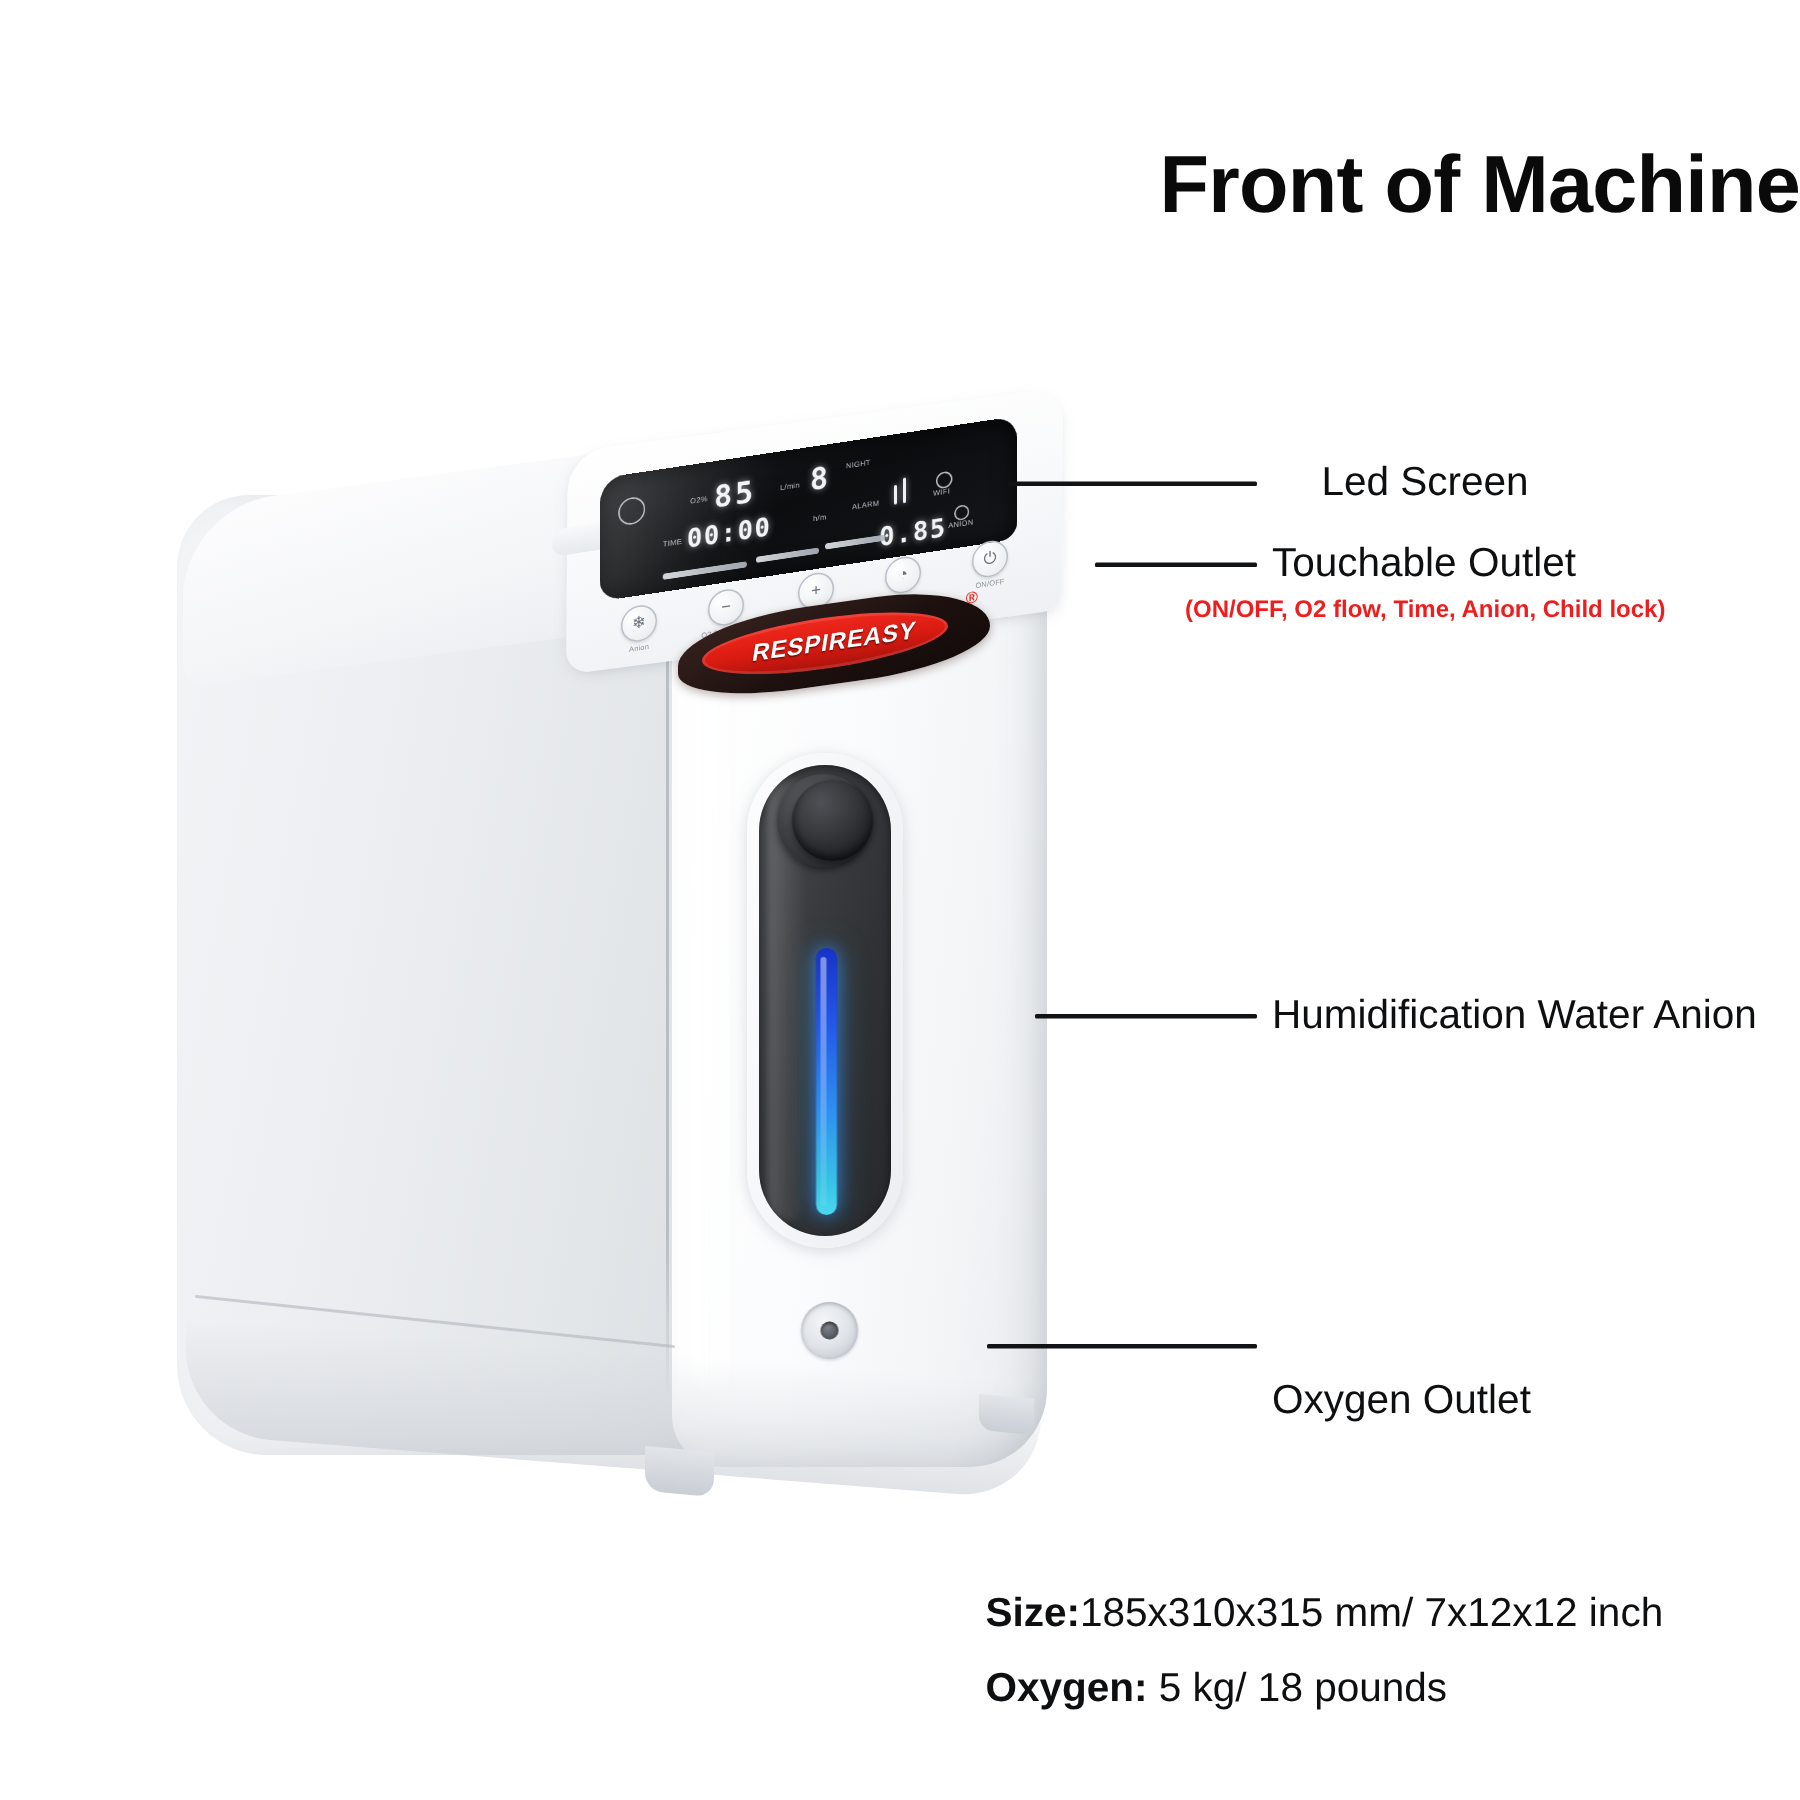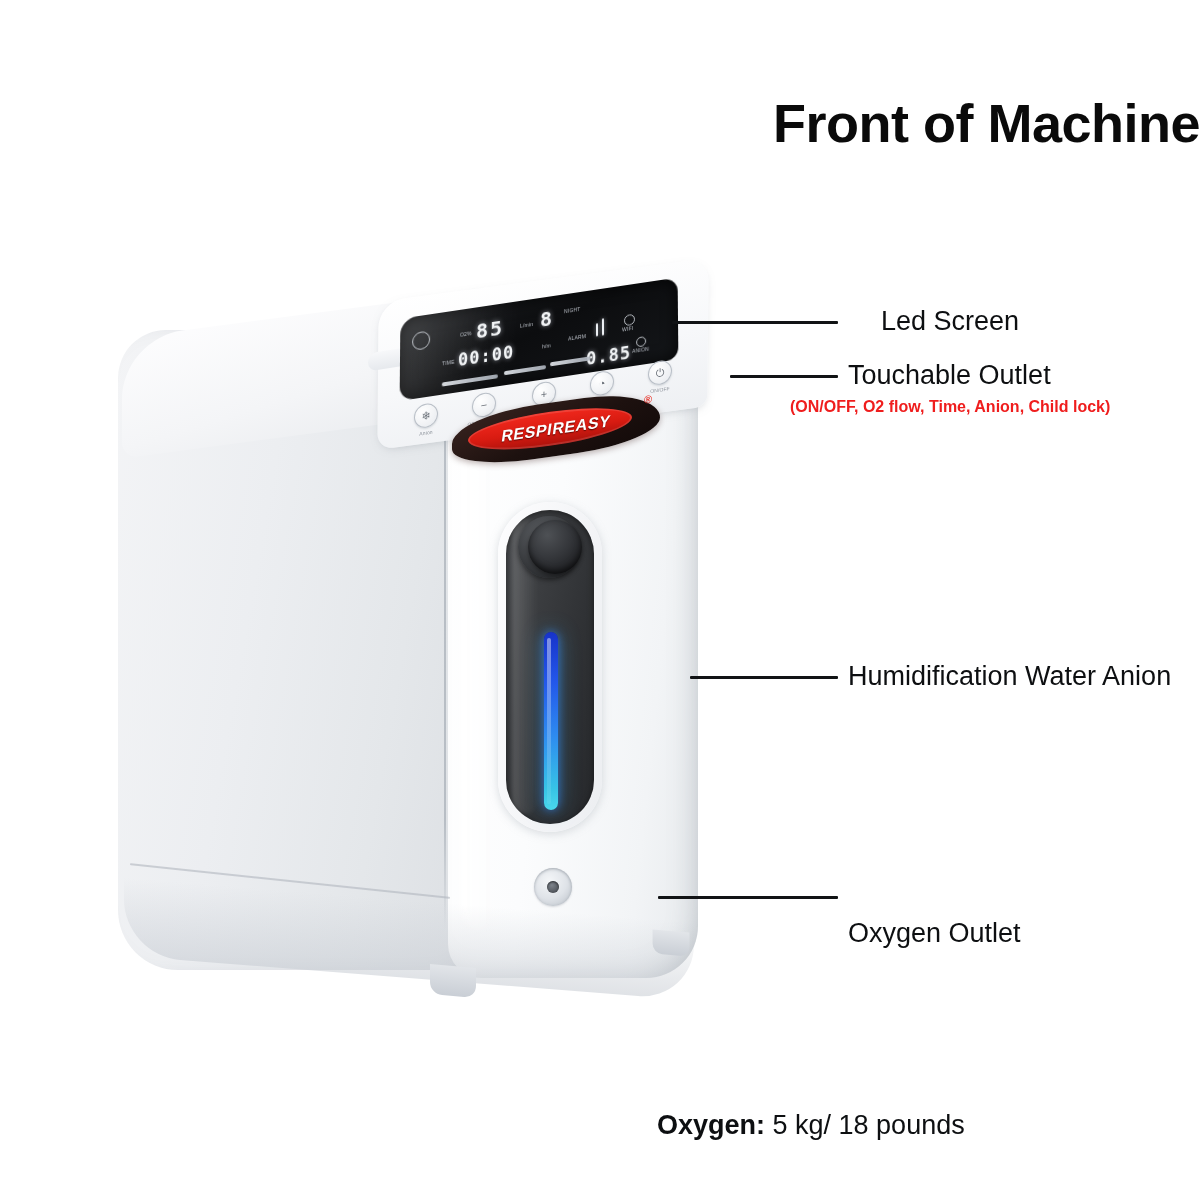--- a/index.html
+++ b/index.html
@@ -389,17 +389,20 @@
   <div class="leader" style="left:730px;top:375px;width:108px;"></div>
   <div class="callout" style="left:848px;top:360px;">Touchable Outlet</div>
   <div class="callout-sub" style="left:790px;top:398px;">(ON/OFF, O2 flow, Time, Anion, Child lock)</div>
 
   <div class="leader" style="left:690px;top:676px;width:148px;"></div>
   <div class="callout" style="left:848px;top:661px;">Humidification Water Anion</div>
 
   <div class="leader" style="left:658px;top:896px;width:180px;"></div>
   <div class="callout" style="left:848px;top:918px;">Oxygen Outlet</div>
 
+  <div class="spec" style="left:657px;top:1060px;">
+    <b>Size:</b><span>185x310x315 mm/ 7x12x12 inch</span>
+  </div>
   <div class="spec" style="left:657px;top:1110px;">
     <b>Oxygen:</b><span> 5 kg/ 18 pounds</span>
   </div>
 
 </div>
 
 </body></html>

